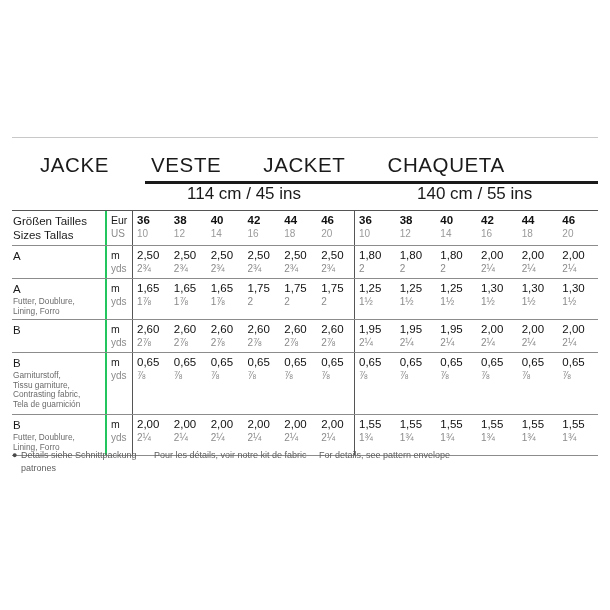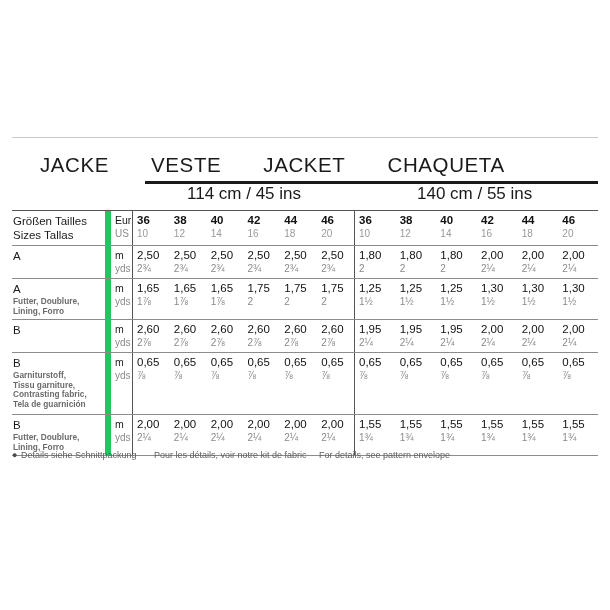--- a/index.html
+++ b/index.html
@@ -94,31 +94,30 @@
   .lab-main {
     font-size: 11.5px;
     color: #1a1a1a;
     line-height: 14px;
   }
   .lab-sub {
     font-size: 8.3px;
     color: #6b6b6b;
     line-height: 9.6px;
     margin-top: 1px;
-    font-weight: bold;
   }
   .lab-sub div { white-space: nowrap; }
 
   
   .c-unit {
     width: 27px;
     flex: 0 0 27px;
     padding: 3px 0 3px 4px;
     box-sizing: border-box;
-    border-left: 6px solid #22c55e;
+    border-left: 2px solid #22c55e;
   }
   .u-top {
     font-size: 10.5px;
     color: #1a1a1a;
     line-height: 13px;
   }
   .u-bot {
     font-size: 10px;
     color: #8a8a8a;
     line-height: 13px;
@@ -627,20 +626,21 @@
       </div>
   </div>
 
   <div class="note">
     <div class="note-line">
       <div class="bullet">●</div>
       <div class="note-de">Details siehe Schnittpackung</div>
       <div class="note-fr">Pour les détails, voir notre kit de fabric</div>
       <div class="note-en">For details, see pattern envelope</div>
     </div>
+    <div class="note-cont">patrones</div>
   </div>
 
   <div class="footer">
     <div class="logo-mark" style="background: rgb(242, 210, 26);">
       <span class="logo-text">mess</span>
     </div>
     <div class="brand-name">Genesis Sy og Strik</div>
   </div>
 
 </div>

